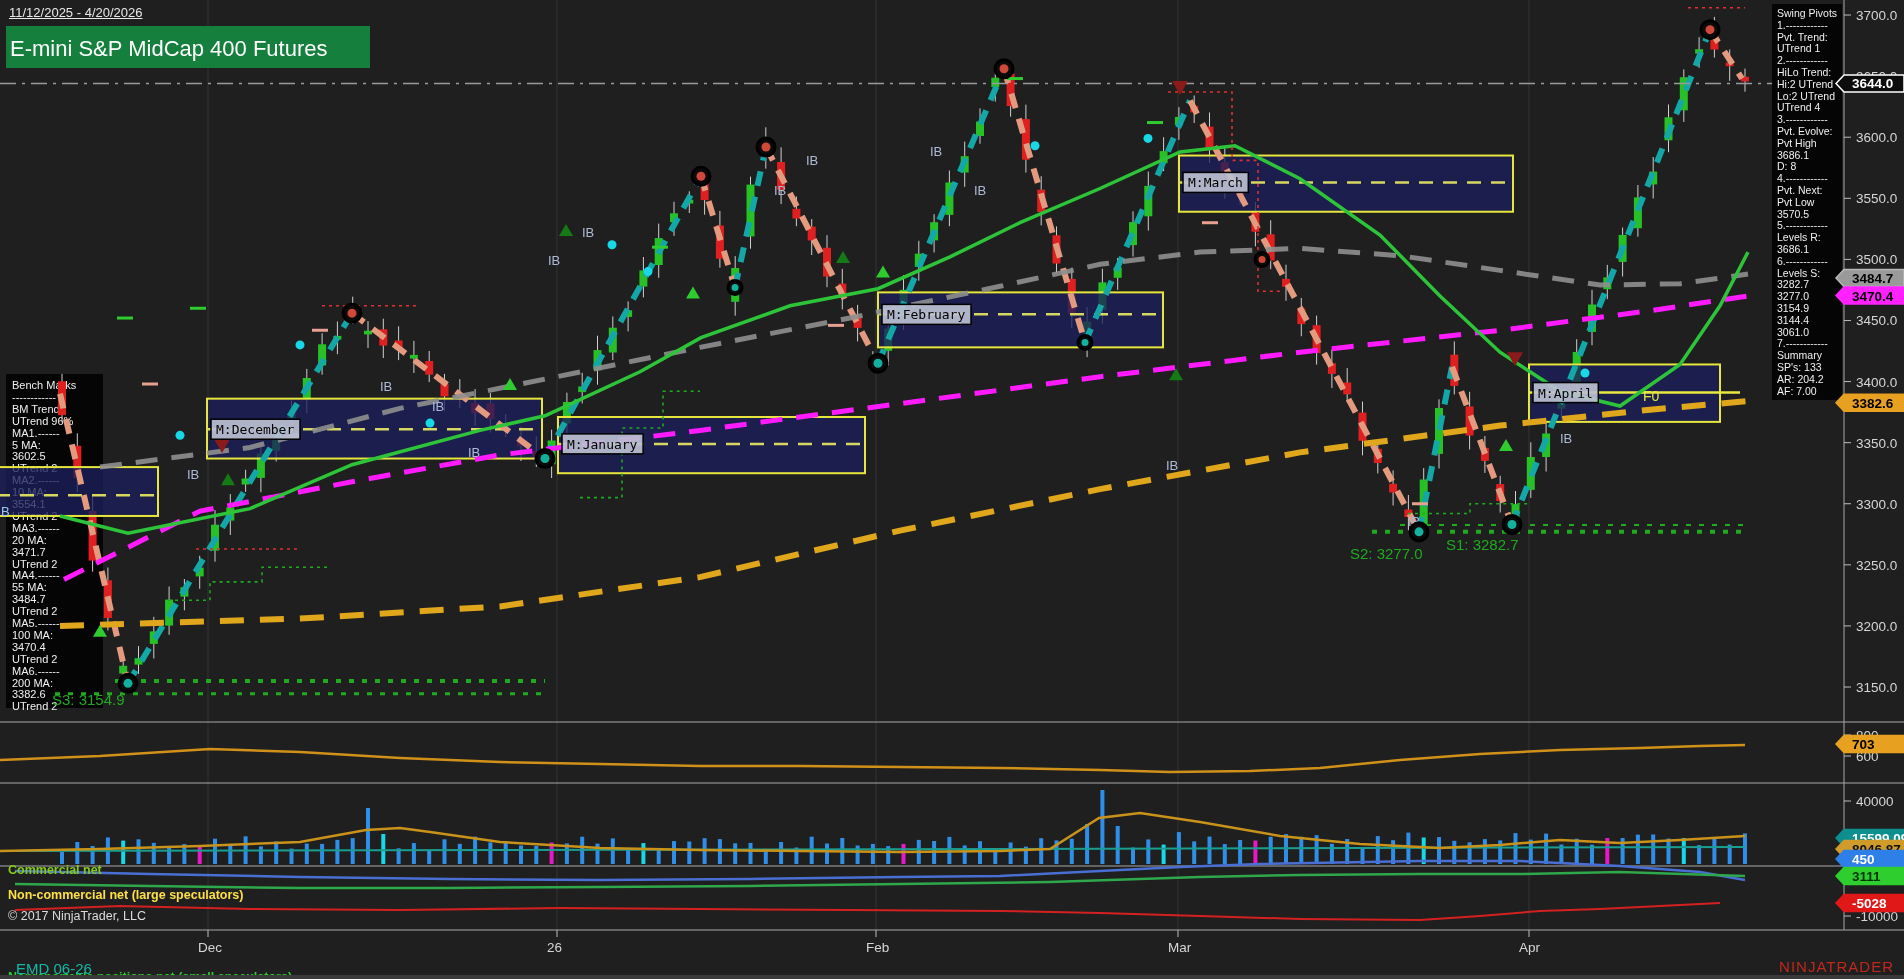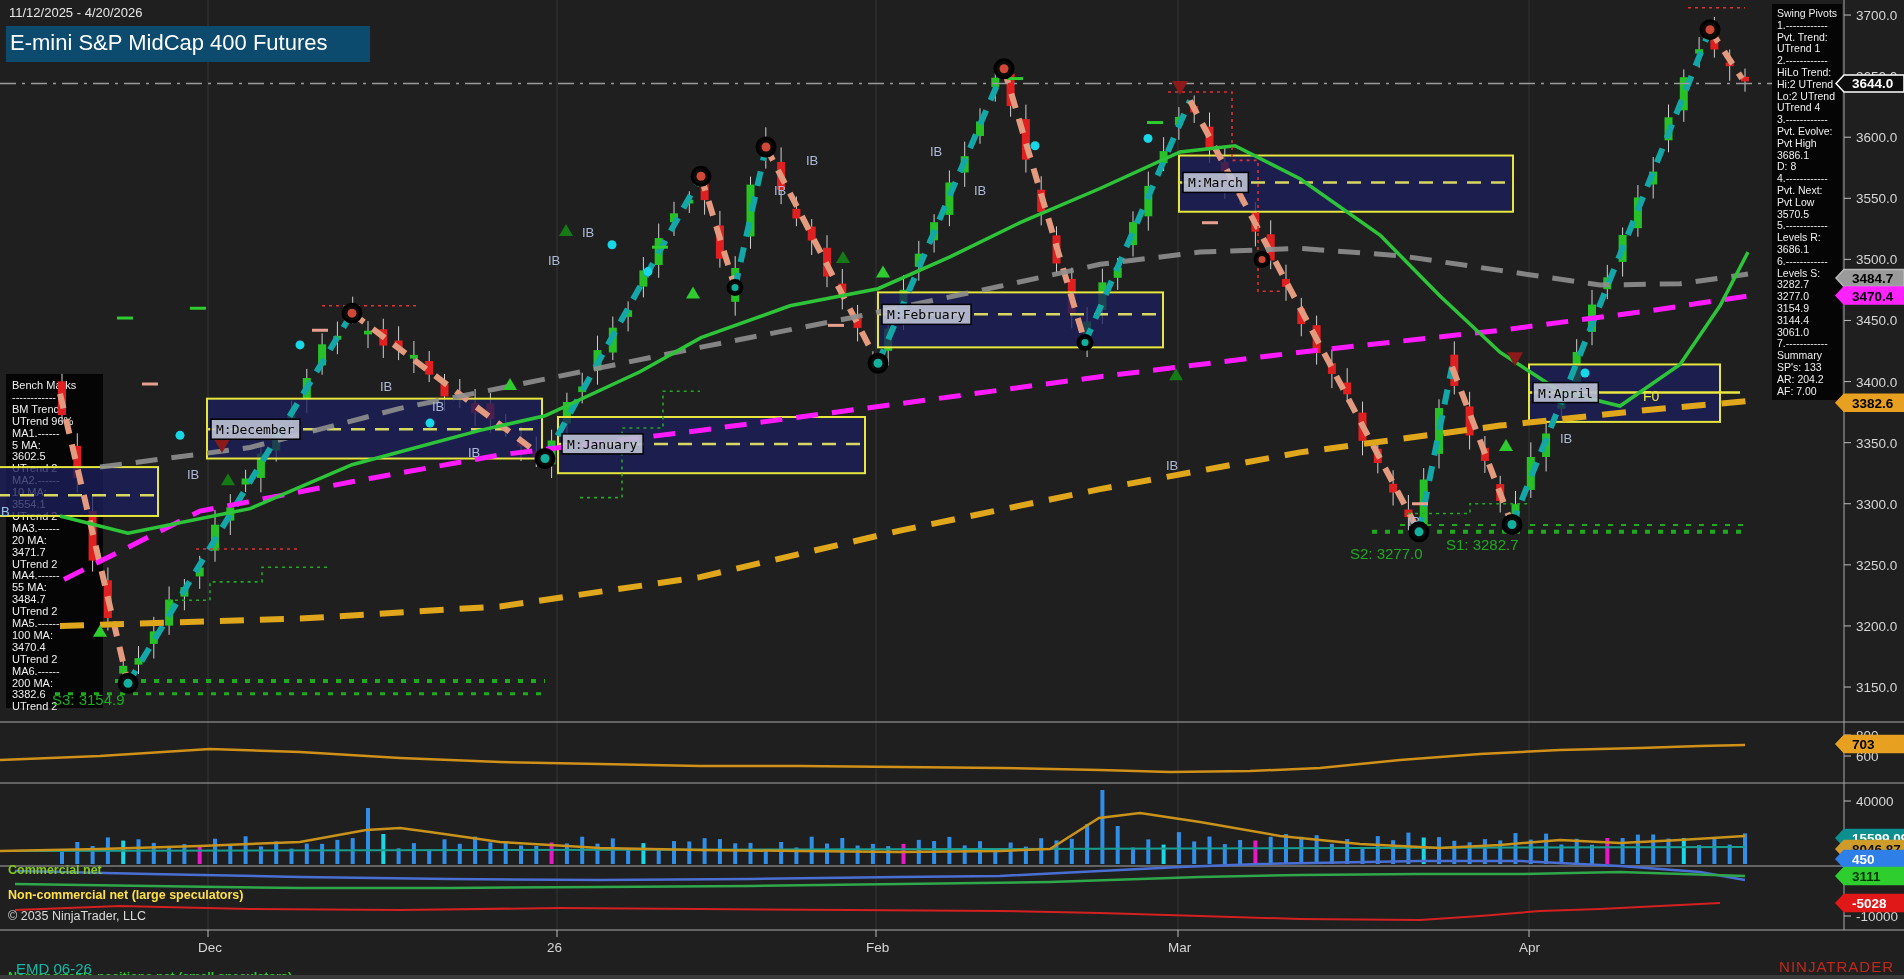--- a/index.html
+++ b/index.html
@@ -1,20 +1,20 @@
 <!DOCTYPE html>
 <html><head>
 <meta charset="utf-8">
 <style>
   html,body{margin:0;padding:0;background:#141414;}
   #stage{position:relative;width:1904px;height:979px;background:#1f1f1f;overflow:hidden;
          font-family:"Liberation Sans",sans-serif;}
   #chart-svg{position:absolute;left:0;top:0;}
-  .hdr-date{position:absolute;left:9px;top:5px;font-size:13px;color:#e8e8e8;}
-  .hdr-box{position:absolute;left:6px;top:26px;width:352px;background:#0c4a6e;padding:3px 8px 6px 4px;}
+  .hdr-date{position:absolute;left:9px;top:5px;font-size:13px;color:#e8e8e8;text-decoration:underline;}
+  .hdr-box{position:absolute;left:6px;top:26px;width:352px;background:#15803d;padding:9px 8px 6px 4px;}
   .hdr-box div{font-size:22px;color:#ffffff;line-height:27px;white-space:nowrap;}
   .legend{position:absolute;left:8px;font-size:12.5px;font-weight:bold;white-space:nowrap;}
   .foot-instr{position:absolute;left:16px;top:960px;font-size:15px;color:#14b8a6;}
   .brand{position:absolute;right:10px;top:958px;font-size:15px;font-weight:normal;color:#c0281e;letter-spacing:1px;}
   .botbar{position:absolute;left:0;top:975px;width:1904px;height:4px;background:#3a3a3a;}
 </style>
 </head>
 <body>
 
 <div id="stage">
@@ -639,19 +639,19 @@
       <text x="1852" y="908" fill="#ffffff" font-size="13.5" font-family="&quot;Liberation Sans&quot;,sans-serif" font-weight="bold">-5028</text>
     </svg>
 
   <div class="hdr-date">11/12/2025 - 4/20/2026</div>
   <div class="hdr-box">
     <div>E-mini S&amp;P MidCap 400 Futures</div>
   </div>
 
   <div class="legend" style="top:888px;color:#fde047;">Non-commercial net (large speculators)</div>
   <div class="legend" style="top:863px;color:#84cc16;">Commercial net</div>
-  <div class="legend" style="top:909px;color:#dcdcdc;font-weight:normal;">© 2035 NinjaTrader, LLC</div>
+  <div class="legend" style="top:909px;color:#dcdcdc;font-weight:normal;">© 2017 NinjaTrader, LLC</div>
   <div class="legend" style="top:952px;color:#2ecc2e;margin-top:18px;">Nonreportable positions net (small speculators)</div>
 
   <div class="foot-instr">EMD 06-26</div>
   <div class="brand">NINJATRADER</div>
   <div class="botbar"></div>
 </div>
 
 </body></html>

